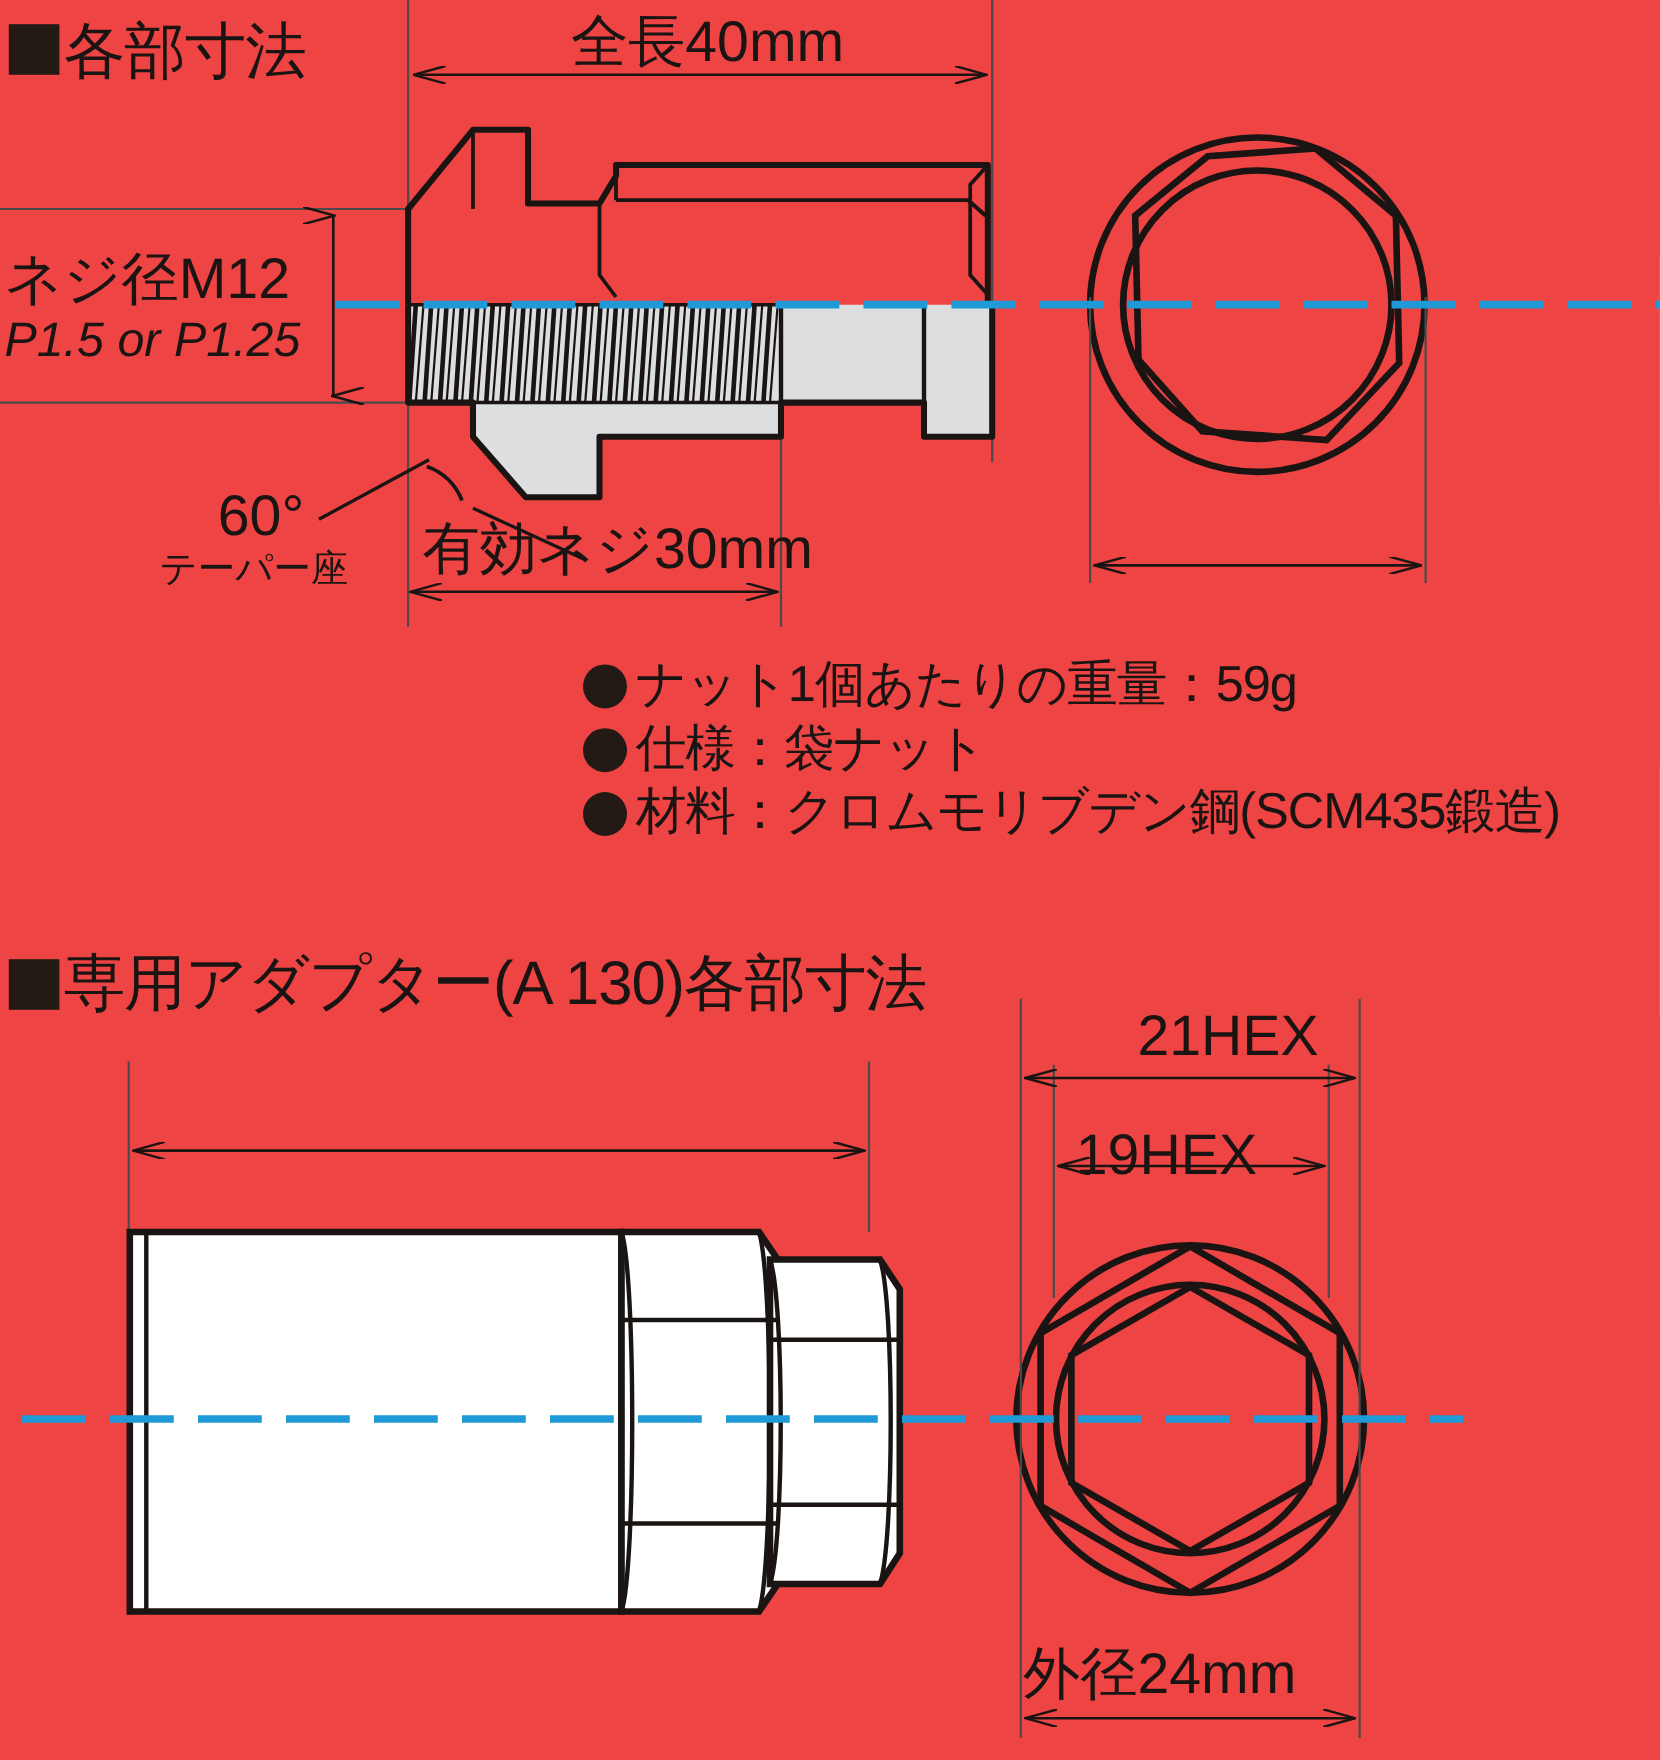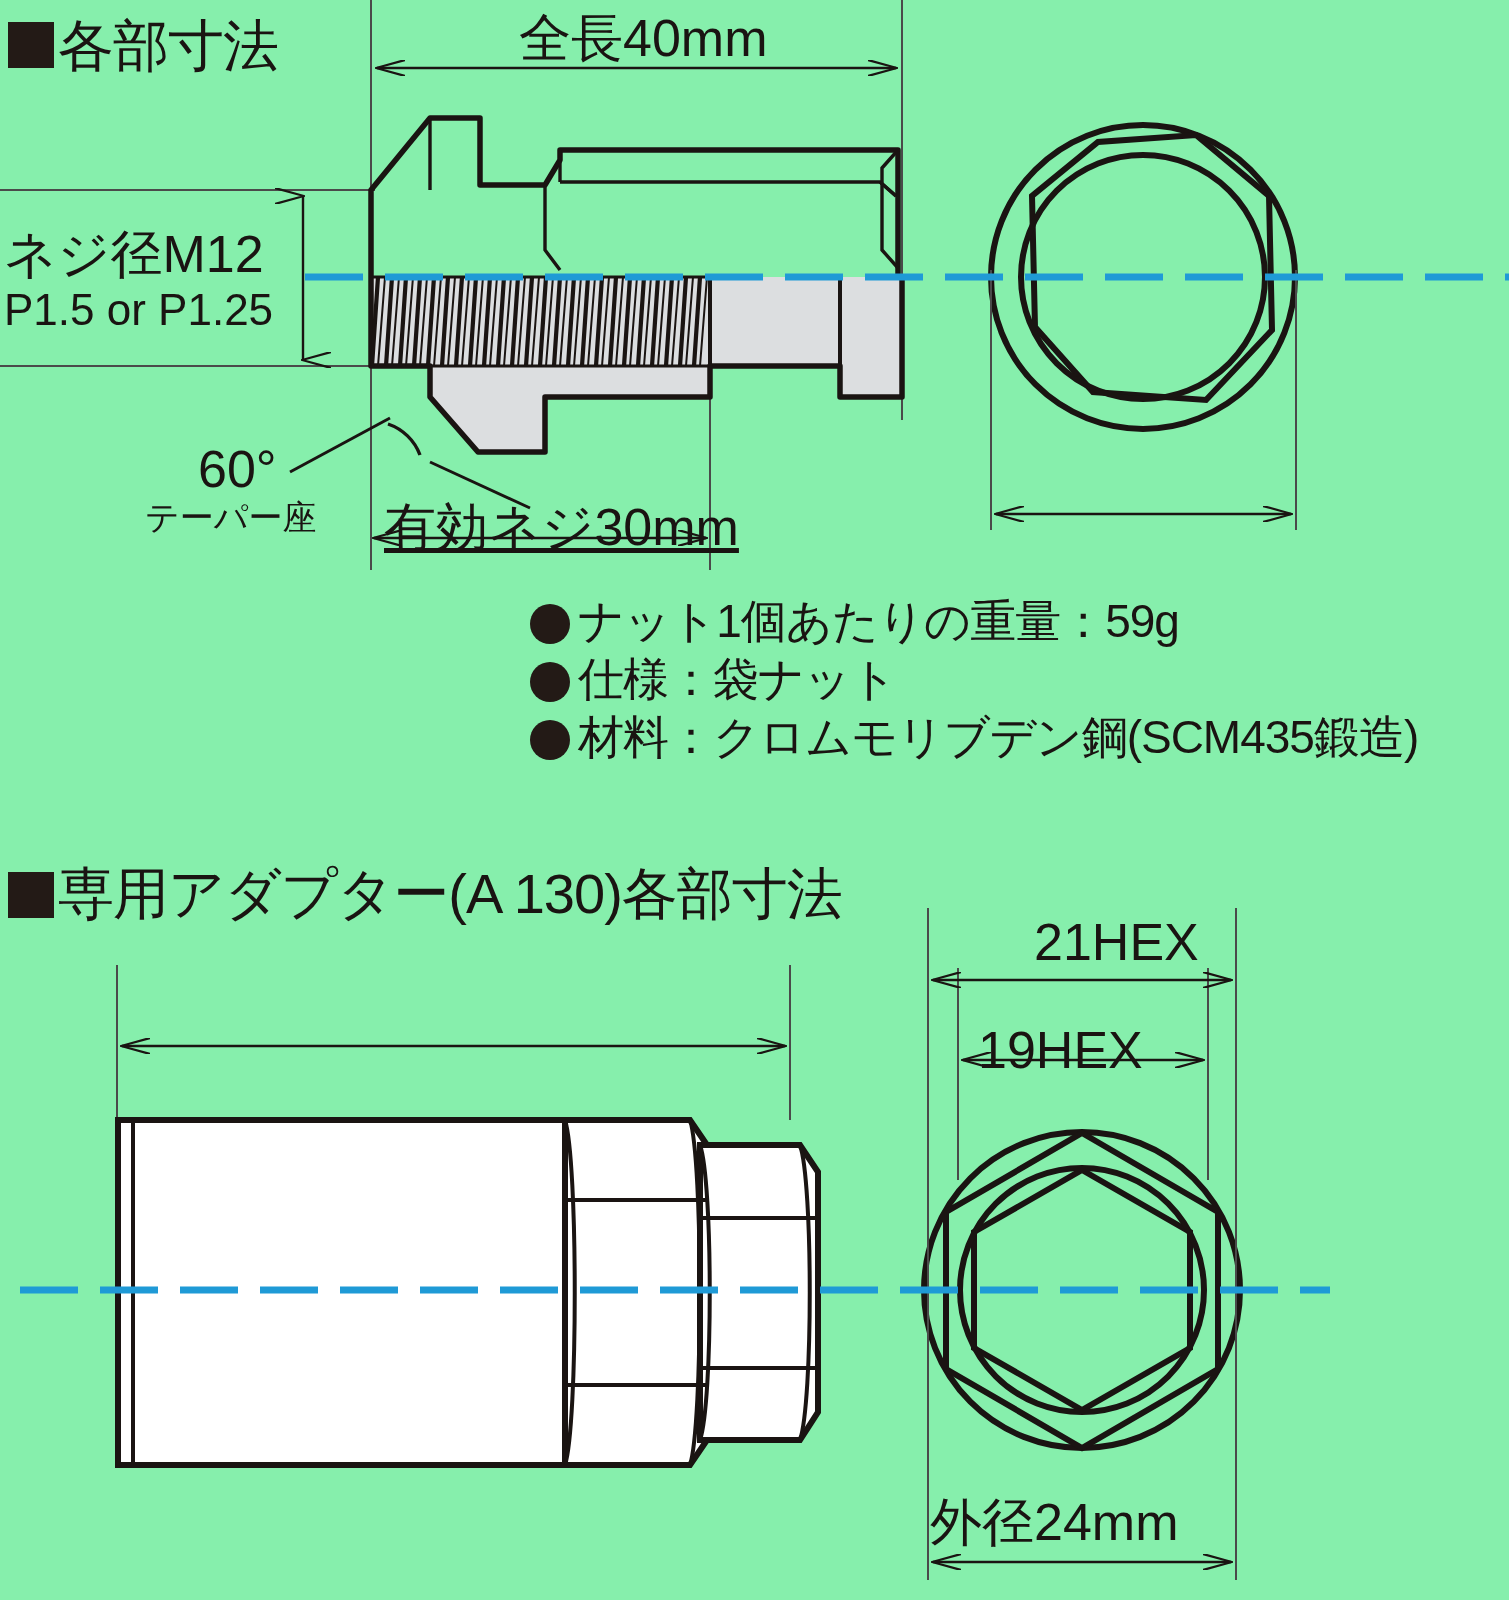--- a/index.html
+++ b/index.html
@@ -7,21 +7,21 @@
     padding: 0;
     background: #ffffff;
   }
   body {
     font-family: "Liberation Sans", "DejaVu Sans", sans-serif;
   }
   #page {
     position: relative;
     width: 1509px;
     height: 1600px;
-    background: #86efac;
+    background: #ef4444;
     overflow: hidden;
   }
   #page svg {
     position: absolute;
     left: 0;
     top: 0;
   }
   .txt {
     position: absolute;
     color: #1a1412;
@@ -232,26 +232,26 @@
       <line x1="20" y1="1290" x2="1330" y2="1290" stroke="#1f9ad6" stroke-width="7" stroke-dasharray="58 22"></line>
     </g>
   </svg>
 
   <div class="sq" style="left:8px; top:22px; width:46px; height:46px;"></div>
   <div class="txt sec-title" style="left:58px; top:18px;">各部寸法</div>
 
   <div class="txt dim" style="left:519px; top:12px;">全長40mm</div>
 
   <div class="txt dim" style="left:4px; top:228px;">ネジ径M12</div>
-  <div class="txt dim-sm" style="left:4px; top:288px;">P1.5 or P1.25</div>
+  <div class="txt dim-sm" style="left:4px; top:288px;font-style:italic;">P1.5 or P1.25</div>
 
   <div class="txt dim" style="left:198px; top:443px;">60°</div>
   <div class="txt dim-xs" style="left:145px; top:500px;">テーパー座</div>
 
-  <div class="txt dim" style="left:384px; top:501px;text-decoration:underline;">有効ネジ30mm</div>
+  <div class="txt dim" style="left:384px; top:473px;">有効ネジ30mm</div>
 
 
   <div class="bullet" style="left:530px; top:604px;"></div>
   <div class="txt spec" style="left:578px; top:598px;">ナット1個あたりの重量：59g</div>
 
   <div class="bullet" style="left:530px; top:662px;"></div>
   <div class="txt spec" style="left:578px; top:656px;">仕様：袋ナット</div>
 
   <div class="bullet" style="left:530px; top:720px;"></div>
   <div class="txt spec" style="left:578px; top:714px;">材料：クロムモリブデン鋼(SCM435鍛造)</div>

